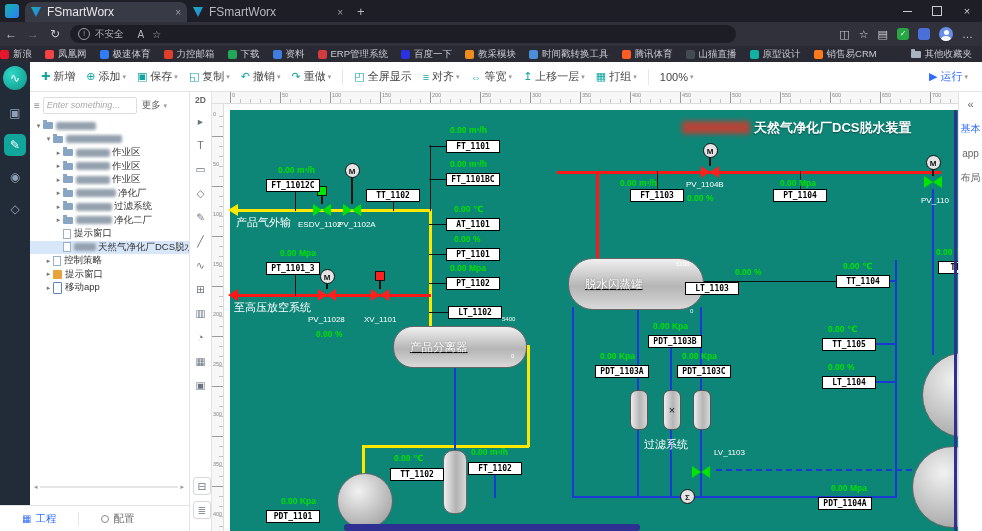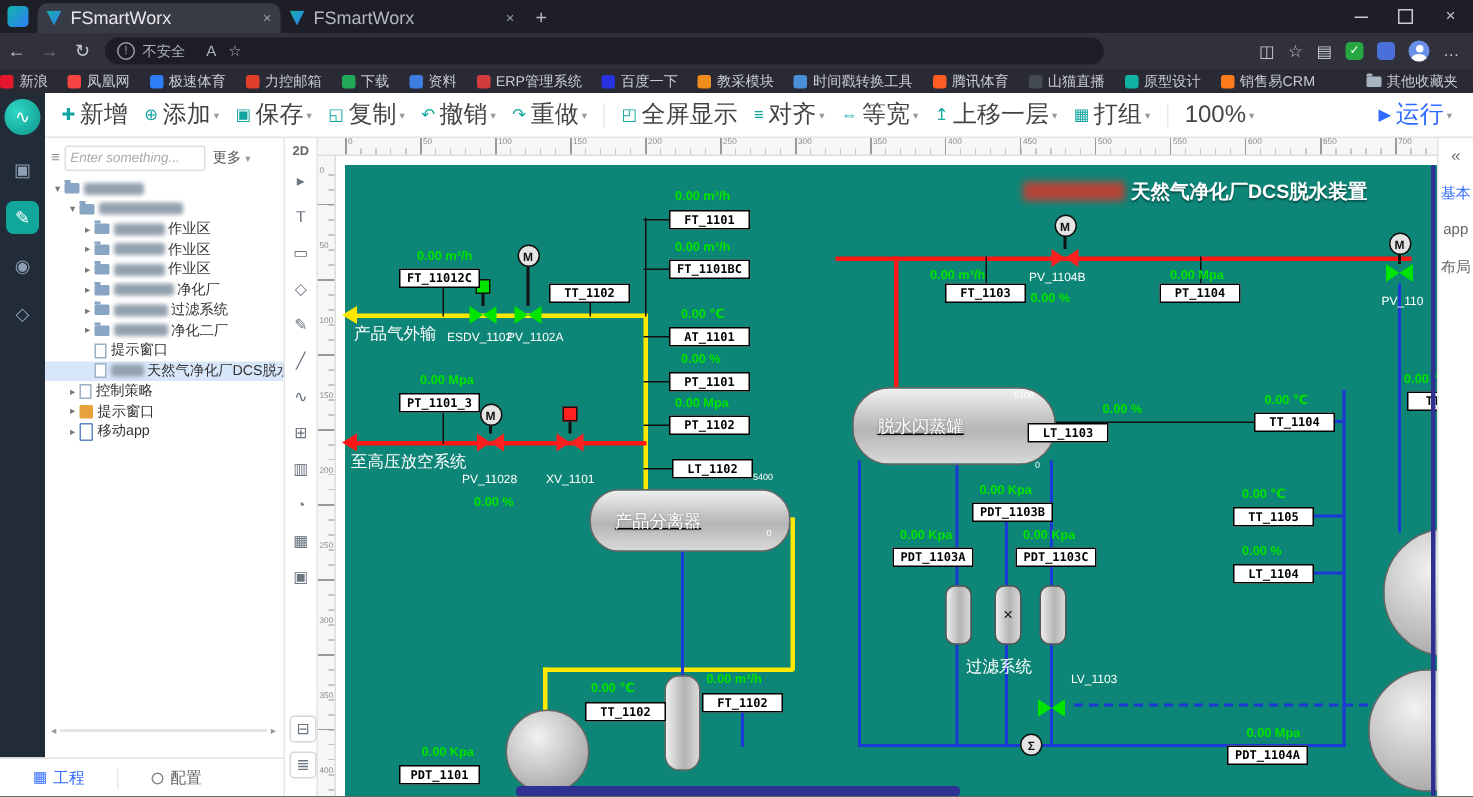--- a/index.html
+++ b/index.html
@@ -44,21 +44,21 @@
   .bm-ico{width:9px;height:9px;border-radius:2px;margin-right:4px;}
   .bm span{font-size:9.5px;color:#c9cbd2;}
   #otherfolder{margin-left:auto;display:flex;align-items:center;margin-right:10px;}
   .folder-ico{width:10px;height:7px;background:#a8b3c2;border-radius:1px;position:relative;margin-right:4px;}
   .folder-ico::before{content:"";position:absolute;left:0;top:-2px;width:4px;height:2px;background:#a8b3c2;border-radius:1px 1px 0 0;}
 
   
   #apptoolbar{position:absolute;left:30px;top:62px;width:952px;height:30px;background:#fff;border-bottom:1px solid #e4e4e4;display:flex;align-items:center;box-sizing:border-box;}
   .tbtn{display:flex;align-items:center;margin-left:11px;white-space:nowrap;}
   .tbi{font-size:11px;color:#12a5a0;margin-right:3px;}
-  .tbl{font-size:16px;color:#444;}
+  .tbl{font-size:11px;color:#444;}
   .tbc{font-size:7px;color:#999;margin-left:2px;}
   .tsep{width:1px;height:16px;background:#e8e8e8;margin-left:11px;}
   #runbtn{margin-left:auto;margin-right:14px;display:flex;align-items:center;}
   #runbtn .tbi{color:#2f6bff;}
   #runbtn .tbl{color:#2f6bff;}
 
   #rail{position:absolute;left:0;top:62px;width:30px;height:443px;background:#222b38;}
   #rail-logo{position:absolute;left:3px;top:4px;width:24px;height:24px;border-radius:50%;background:radial-gradient(circle at 35% 35%,#2fd8c6,#0d9488);color:#fff;font-size:12px;text-align:center;line-height:24px;}
   .railico{position:absolute;left:4px;width:22px;height:22px;border-radius:5px;color:#8fa0b4;font-size:12px;text-align:center;line-height:22px;}
   .railico.active{background:#11a69c;color:#fff;}

